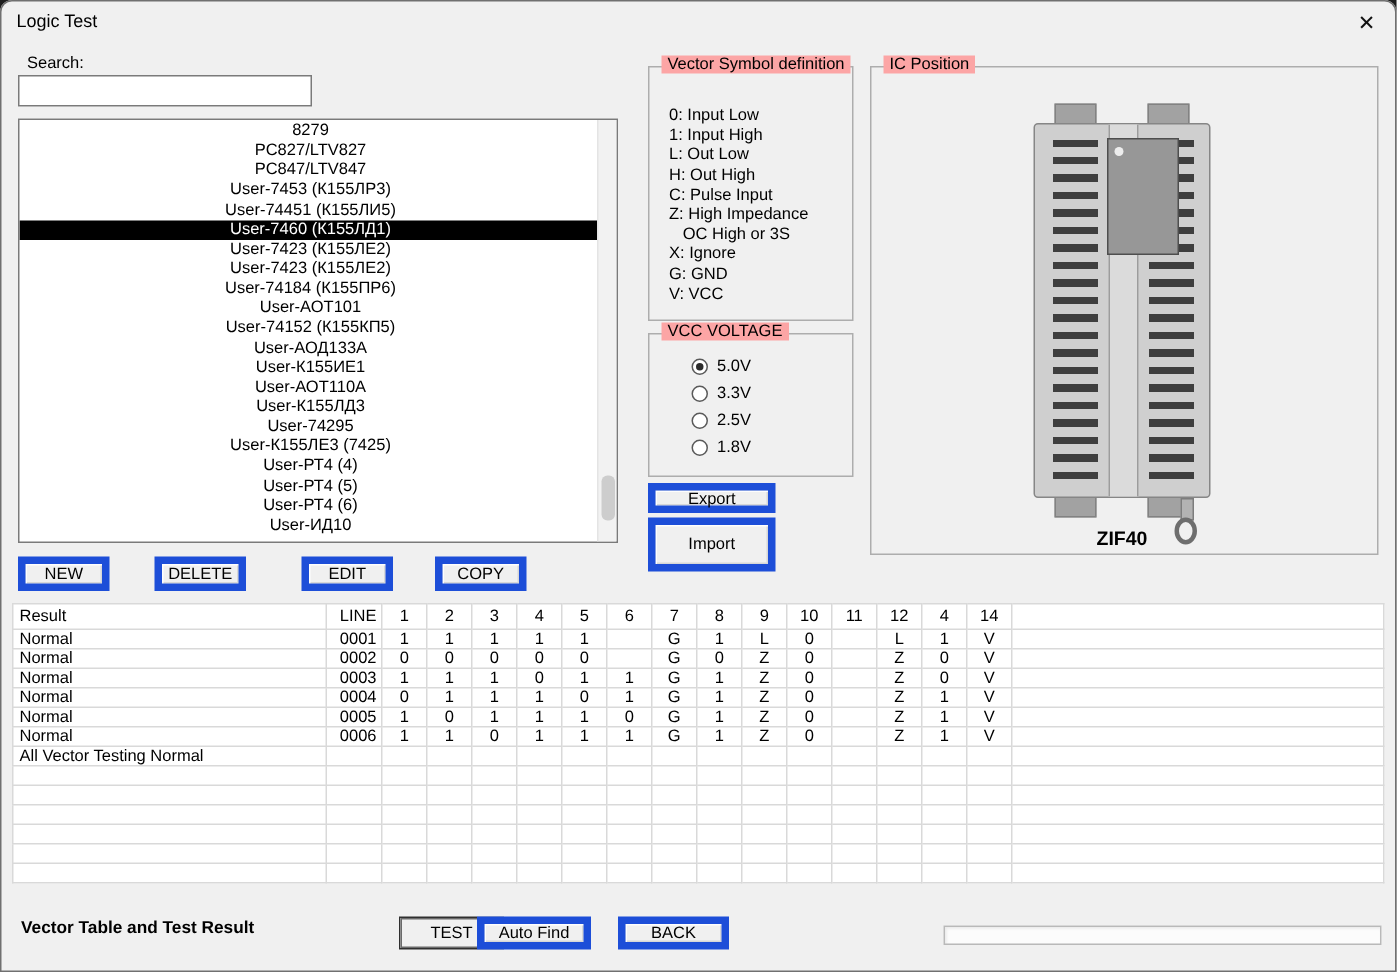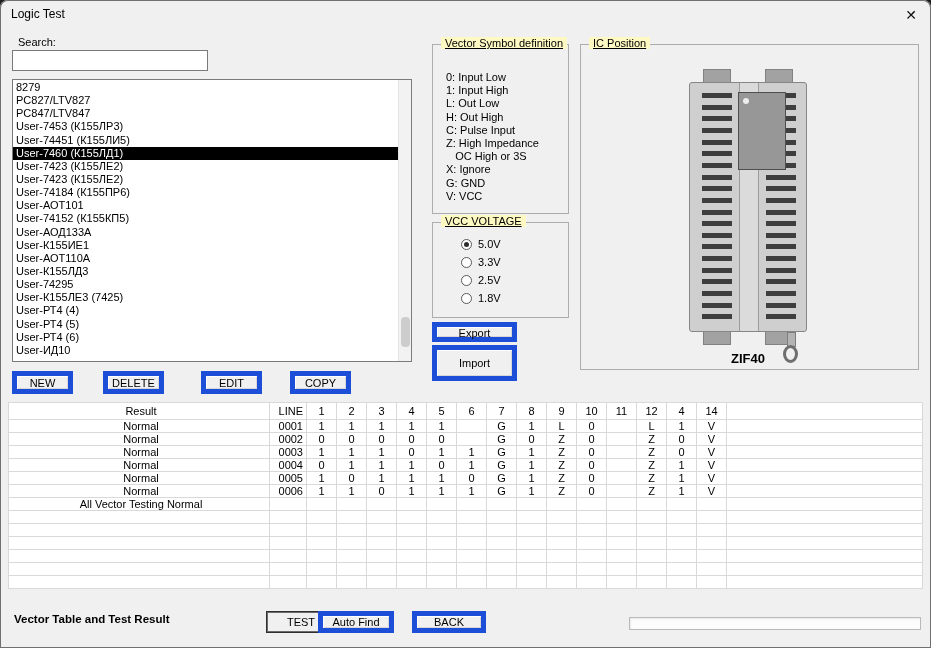--- a/index.html
+++ b/index.html
@@ -16,21 +16,21 @@
 
   
   .lbl-search { position: absolute; left: 18px; top: 36px; font-size: 11px; }
   .inp-search { position: absolute; left: 12px; top: 50px; width: 196px; height: 21px;
                 border: 1px solid #7a7a7a; background: #fff; font-size: 11px; padding: 0 3px; }
 
   
   .listbox { position: absolute; left: 12px; top: 79px; width: 400px; height: 283px;
              background: #fff; border: 1px solid #7a7a7a; overflow: hidden; font-size: 11px; }
   .items { position: absolute; left: 0; top: 1px; right: 13px; bottom: 0; overflow: hidden; }
-  .li { height: 13.15px; line-height: 13.2px; padding-left: 3px; white-space: nowrap; color: #000; }
+  .li { height: 13.15px; line-height: 13.2px; padding-left: 3px; white-space: nowrap; color: #000; text-align: center; }
   .li.sel { background: #000000; color: #fff; }
   .vscroll { position: absolute; right: 0; top: 0; bottom: 0; width: 13px; background: #f2f2f2;
              border-left: 1px solid #e4e4e4; }
   .vthumb { position: absolute; left: 2px; width: 9px; top: 237px; height: 30px;
             background: #cdcdcd; border-radius: 4px; }
 
   
   .btn { position: absolute; height: 23px; background: #f0f0f0; border: 5px solid #1d4ed8;
          font-size: 11px; color: #000; padding: 0; cursor: default;
          box-shadow: inset 1px 1px 0 rgba(255,255,255,.9), inset -1px -1px 0 rgba(0,0,0,.10); }
@@ -40,22 +40,22 @@
   #btn-copy   { left: 290px; top: 371px; width: 61px; }
   #btn-export { left: 432px; top: 322px; width: 85px; height: 20px; }
   #btn-import { left: 432px; top: 345px; width: 85px; height: 36px; }
   #btn-test     { left: 230px; top: 611px; width: 70px; height: 22px;
                   border: 1px solid #2f2f2f; box-shadow: inset 0 0 0 1px #6a6a6a; margin-left: 36px; }
   #btn-autofind { left: 318px; top: 611px; width: 76px; height: 22px; }
   #btn-back     { left: 412px; top: 611px; width: 74px; height: 22px; }
 
   
   .groupbox { position: absolute; border: 1px solid #adadad; }
-  .gb-label { position: absolute; top: -8px; left: 8px; background: #fef9c3;
-              padding: 0 4px; font-size: 11px; white-space: nowrap; text-decoration: underline; }
+  .gb-label { position: absolute; top: -8px; left: 8px; background: #fca5a5;
+              padding: 0 4px; font-size: 11px; white-space: nowrap; }
   #gb-symbols { left: 432px; top: 44px; width: 137px; height: 170px; }
   .sym-lines { position: absolute; left: 13px; top: 26px; font-size: 11px;
                line-height: 13.2px; white-space: pre; }
   #gb-vcc { left: 432px; top: 222px; width: 137px; height: 96px; }
   .radio-group { position: absolute; left: 28px; top: 12px; }
   .radio-row { display: flex; align-items: center; height: 18px; }
   .radio { width: 11px; height: 11px; border: 1px solid #5a5a5a; border-radius: 50%;
            background: #fff; margin-right: 6px; position: relative; flex: none; }
   .radio.on::after { content: ""; position: absolute; left: 2px; top: 2px; width: 5px;
                      height: 5px; border-radius: 50%; background: #2b2b2b; }
@@ -87,21 +87,21 @@
                   text-align: center; font-weight: bold; font-size: 13px; }
 
   
   .vtable { position: absolute; left: 8px; top: 402px; }
   table { border-collapse: collapse; table-layout: fixed; width: 915px; background: #fff;
           font-size: 11px; }
   th, td { border: 1px solid #d9d9d9; padding: 0; white-space: nowrap; overflow: hidden;
            font-weight: normal; color: #000; }
   th { height: 17px; }
   td { height: 13px; }
-  .c-res  { width: 261px; text-align: center; padding-left: 4px; }
+  .c-res  { width: 209px; text-align: left; padding-left: 4px; }
   .c-line { width: 37px; text-align: right; padding-right: 3px; }
   .c-pin  { width: 30px; text-align: center; }
   .c-fill { text-align: left; }
 
   
   .status { position: absolute; left: 14px; top: 613px; font-size: 11.5px; font-weight: bold; }
   .progress { position: absolute; left: 629px; top: 617px; width: 292px; height: 13px;
               border: 1px solid #b9b9b9; background: #fcfcfc;
               box-shadow: inset 1px 1px 2px rgba(0,0,0,.08); }
 </style>

